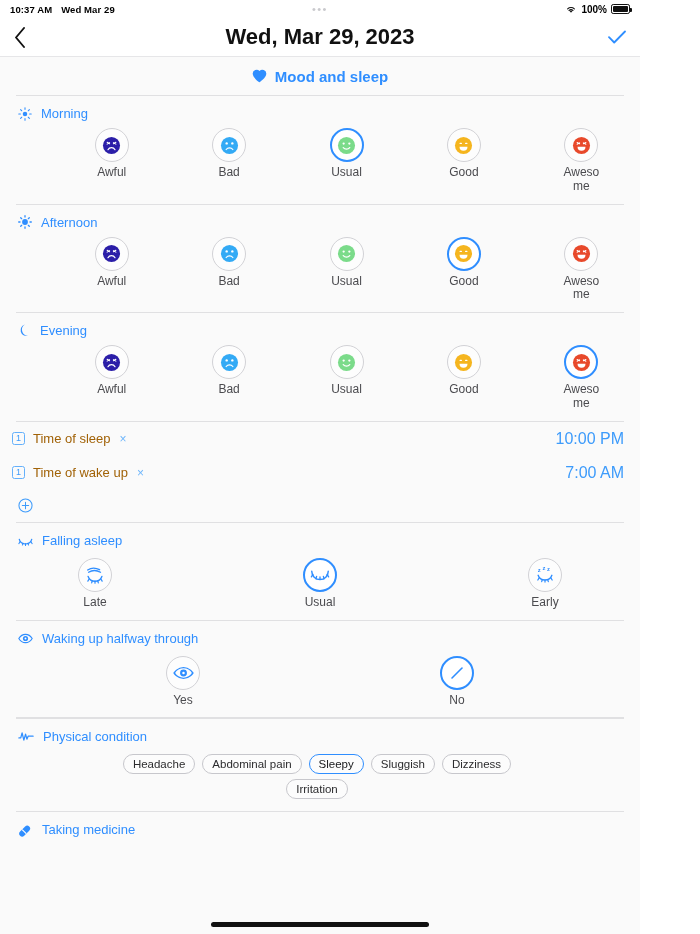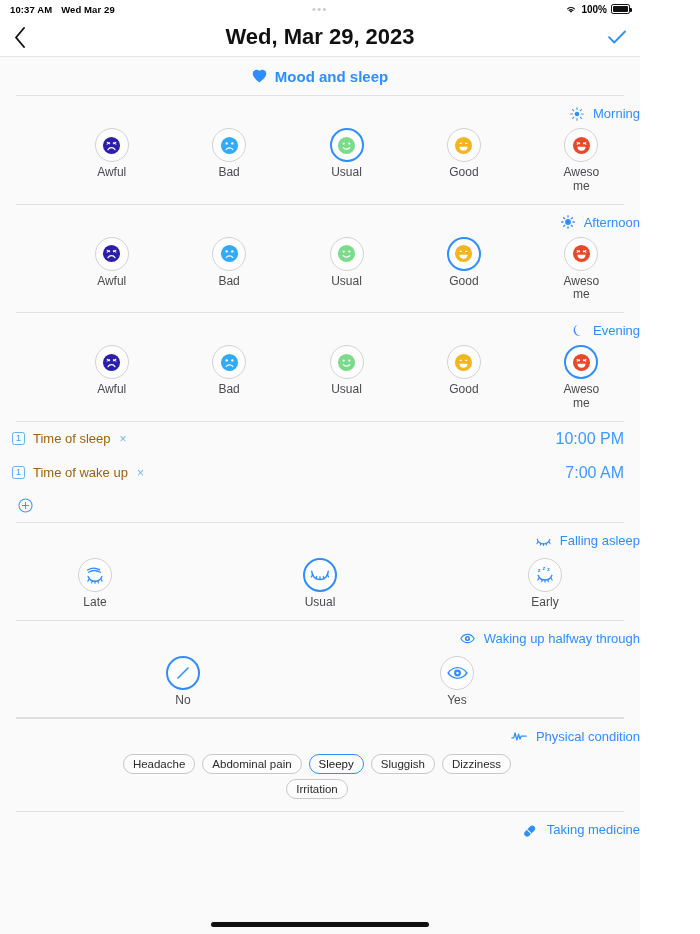--- a/index.html
+++ b/index.html
@@ -68,21 +68,20 @@
     gap: 8px;
     height: 38px;
     color: #2f8eff; font-size: 15px; font-weight: bold;
   }
   .divider { height: 1px; background: #e0e0e2; margin: 0 16px; }
 
   .group-label {
     display: flex; align-items: center; gap: 9px;
     color: #2f8eff; font-size: 13px;
     padding: 10px 0 0 18px;
-    justify-content: flex-end;
   }
 
   
   .options { display: flex; padding: 7px 0 10px 0; }
   .opt {
     display: flex; flex-direction: column; align-items: center;
     cursor: pointer; width: 86px;
   }
   .opt-circle {
     width: 34px; height: 34px; border-radius: 50%;
@@ -459,37 +458,37 @@
       <span>
         <svg width="15" height="13" viewBox="0 0 18 14">
             <path d="M1 7s3-5 8-5 8 5 8 5-3 5-8 5-8-5-8-5z" stroke="#2f8eff" stroke-width="1.35" fill="none"></path>
             <circle cx="9" cy="7" r="3.1" fill="#2f8eff"></circle>
             <circle cx="9" cy="7" r="1.15" fill="#fff"></circle>
           </svg>
       </span>
       <span>Waking up halfway through</span>
     </div>
     <div class="options wake-row">
-      <div class="opt selected">
-        <div class="opt-circle">
-          <svg width="20" height="20" viewBox="0 0 20 20">
-              <path d="M5 15L15 5" stroke="#2f8eff" stroke-width="1.6" stroke-linecap="round"></path>
-            </svg>
-        </div>
-        <div class="opt-label">No</div>
-      </div>
       <div class="opt">
         <div class="opt-circle">
           <svg width="21" height="16" viewBox="0 0 22 16">
               <path d="M1.2 8s3.6-5.6 9.8-5.6S20.8 8 20.8 8s-3.6 5.6-9.8 5.6S1.2 8 1.2 8z" stroke="#2f8eff" stroke-width="1.5" fill="none"></path>
               <circle cx="11" cy="8" r="3.6" fill="#2f8eff"></circle>
               <circle cx="11" cy="8" r="1.3" fill="#fff"></circle>
             </svg>
         </div>
         <div class="opt-label">Yes</div>
+      </div>
+      <div class="opt selected">
+        <div class="opt-circle">
+          <svg width="20" height="20" viewBox="0 0 20 20">
+              <path d="M5 15L15 5" stroke="#2f8eff" stroke-width="1.6" stroke-linecap="round"></path>
+            </svg>
+        </div>
+        <div class="opt-label">No</div>
       </div>
     </div>
     <div class="divider"></div>
 
     <div class="divider"></div>
 
     <div class="group-label">
       <span>
         <svg width="16" height="13" viewBox="0 0 18 14">
             <path d="M1 8.6h2.1L4.6 3l2 8 1.9-6.6L10 10l1.4-3.4h5.6" stroke="#2f8eff" stroke-width="1.4" fill="none" stroke-linecap="round" stroke-linejoin="round"></path>

